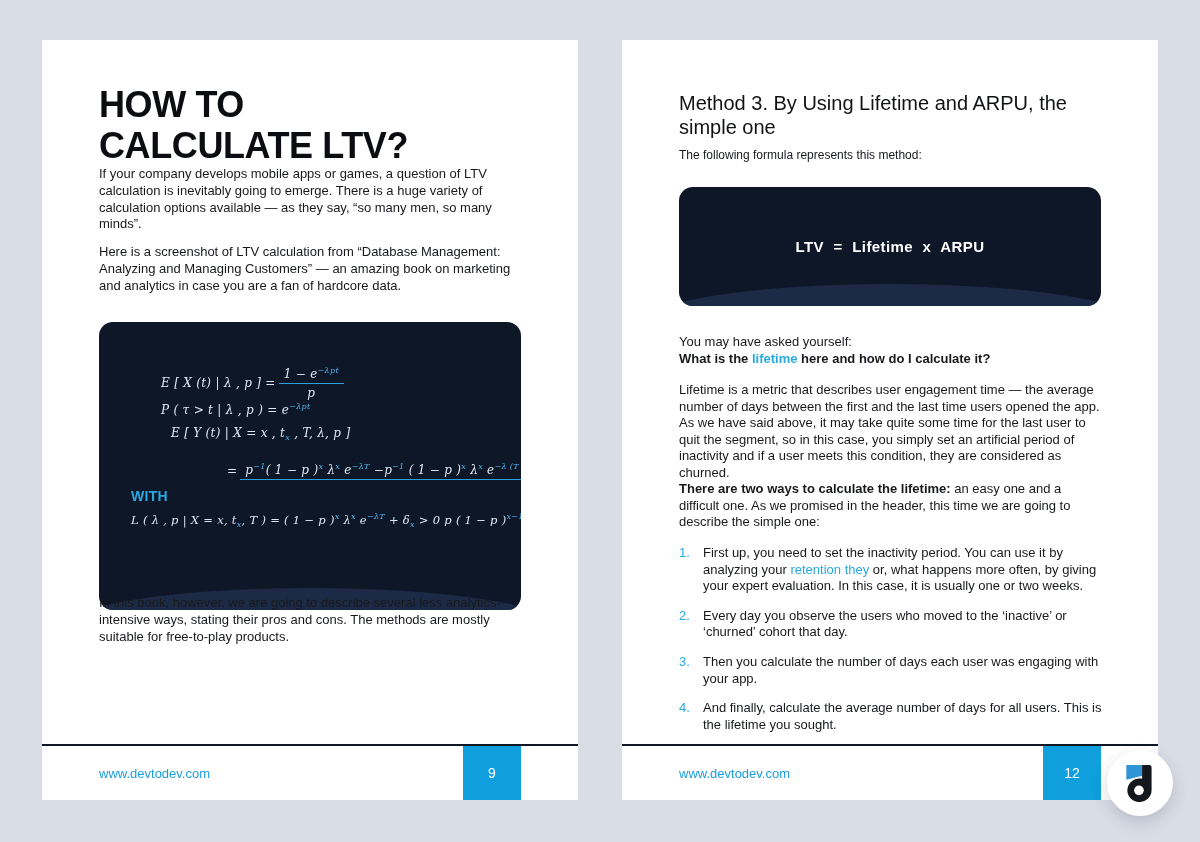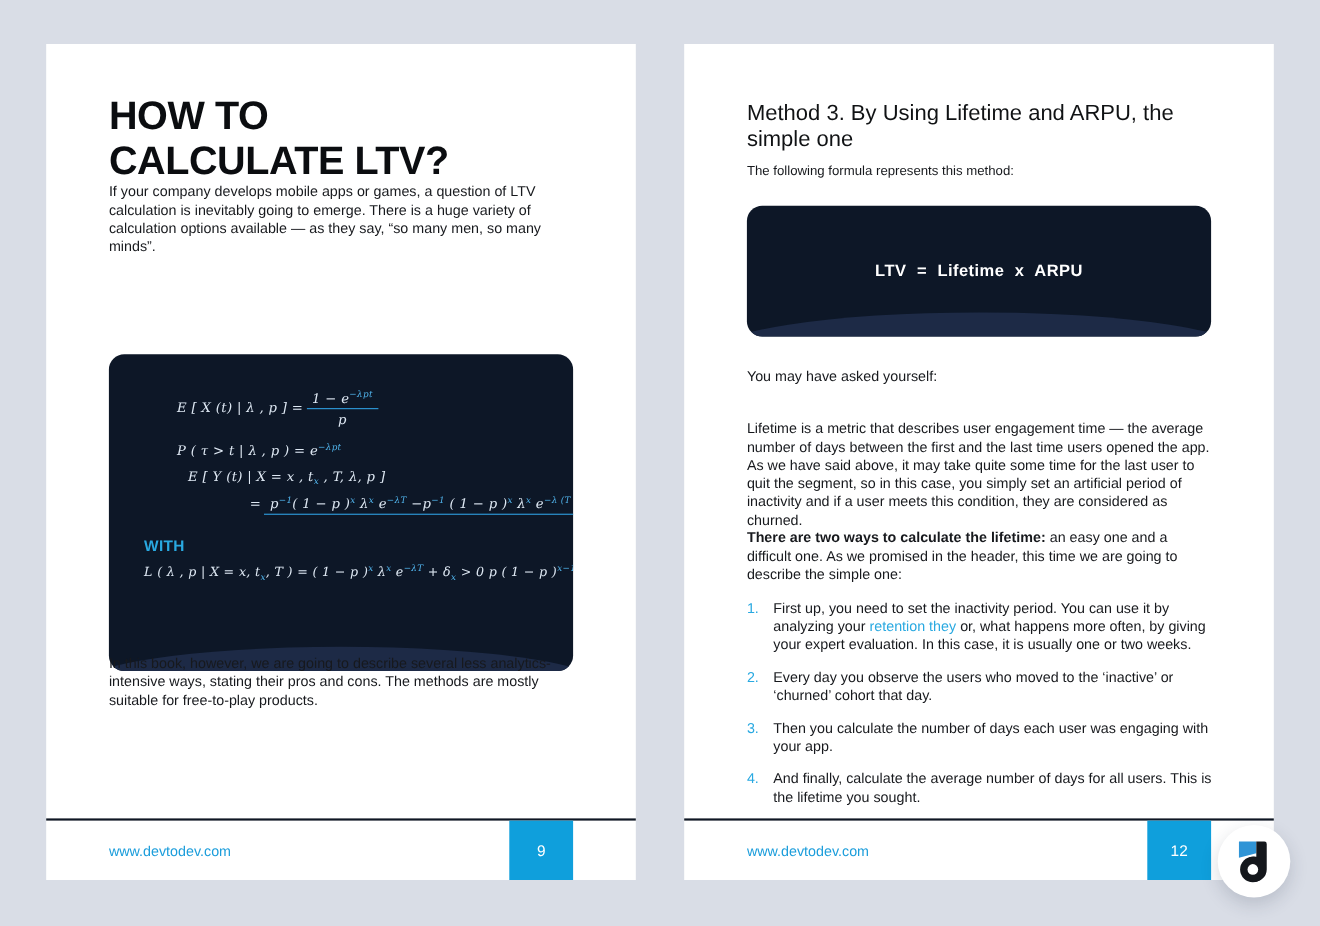--- a/index.html
+++ b/index.html
@@ -43,21 +43,21 @@
     border-radius:50%; background:#1d2a46;
   }
   .mline {
     position:absolute; white-space:nowrap;
     font-family:"DejaVu Serif", serif; font-style:italic;
     font-size:12px; letter-spacing:0.3px;
   }
   .mline sup, .mline sub { font-size:8px; color:#51b4ec; font-style:italic; }
   .mline sup { vertical-align:5px; }
   .mline sub { vertical-align:-3px; }
-  .frac { display:inline-block; vertical-align:middle; text-align:center; margin:0 3px; }
+  .frac { display:inline-block; vertical-align:middle; text-align:center; margin:12px 3px; }
   .frac .fr-num { display:block; padding:0 5px 2px; border-bottom:1.5px solid #2f9ee0; }
   .frac .fr-den { display:block; padding-top:2px; }
   .f1 { left:62px;  top:32px; }
   .f2 { left:62px;  top:80px; }
   .f3 { left:72px;  top:104px; }
   .f4 { left:128px; top:128px; }
   .with-label {
     position:absolute; left:32px; top:166px;
     font-family:"Liberation Sans", sans-serif; font-style:normal;
     font-weight:bold; font-size:14px; color:#29a9e1; letter-spacing:0.3px;
@@ -114,20 +114,21 @@
 </head>
 <body>
 
 <div class="canvas">
 
   <div class="page page-left">
 
     <h1 class="lp-title"><span>HOW TO</span><br><span>CALCULATE LTV?</span></h1>
 
     <p class="body-par lp-par1">If your company develops mobile apps or games, a question of LTV calculation is inevitably going to emerge. There is a huge variety of calculation options available — as they say, “so many men, so many minds”.</p>
+    <p class="body-par lp-par2">Here is a screenshot of LTV calculation from “Database Management: Analyzing and Managing Customers” — an amazing book on marketing and analytics in case you are a fan of hardcore data.</p>
 
     <div class="formula-box">
       <div class="mline f1"><span>E [ X (t) | λ , p ]  =</span><span class="frac"><span class="fr-num">1 − e<sup>−λpt</sup></span><span class="fr-den">p</span></span></div>
 
       <div class="mline f2">P ( τ  &gt; t | λ , p )  =  e<sup>−λpt</sup></div>
       <div class="mline f3">E [ Y (t) | X =  x , t<sub>x</sub> , T,  λ, p ]</div>
 
       <div class="mline f4"><span>=</span><span class="frac"><span class="fr-num">p<sup>−1</sup>( 1 − p )<sup>x</sup> λ<sup>x</sup> e<sup>−λT</sup> −p<sup>−1</sup> ( 1 − p )<sup>x</sup> λ<sup>x</sup> e<sup>−λ (T + pt)</sup></span></span></div>
 
       <div class="with-label">WITH</div>
@@ -150,20 +151,21 @@
     <h2 class="rp-title">Method 3. By Using Lifetime and ARPU, the simple one</h2>
     <p class="rp-subtitle">The following formula represents this method:</p>
 
     <div class="rp-box">
       <span class="ltv-formula">LTV  =  Lifetime  x  ARPU</span>
       <div class="box-arc"></div>
     </div>
 
     <div class="rp-question">
       <span>You may have asked yourself:</span><br>
+      <span class="q2"><span>What is the </span><a class="term-link">lifetime</a><span> here and how do I calculate it?</span></span>
     </div>
 
     <p class="rp-par">Lifetime is a metric that describes user engagement time — the average number of days between the first and the last time users opened the app.  As we have said above, it may take quite some time for the last user to quit the segment, so in this case, you simply set an artificial period of inactivity and if a user meets this condition, they are considered as churned.</p>
 
     <p class="rp-two"><span class="bold">There are two ways to calculate the lifetime:</span><span> an easy one and a difficult one. As we promised in the header, this time we are going to describe the simple one:</span></p>
 
     <div class="rp-list">
       <div class="list-item">
         <span class="li-num">1.</span>
         <span class="li-text"><span>First up, you need to set the inactivity period. You can use it by analyzing your </span><a class="inline-link">retention they</a><span> or, what happens more often, by giving your expert evaluation. In this case, it is usually one or two weeks.</span></span>

